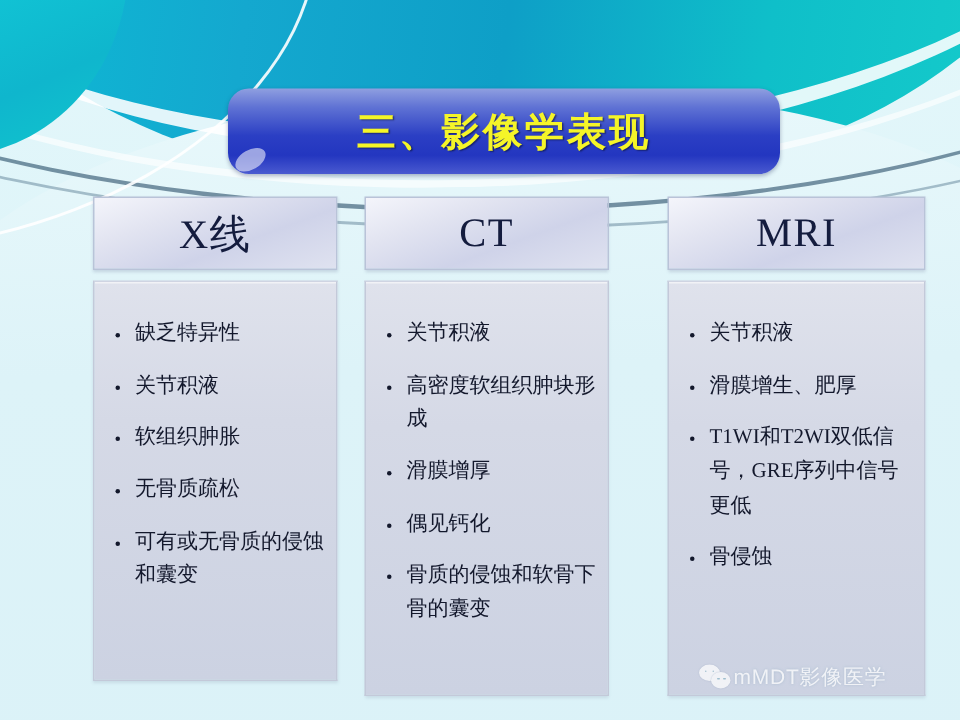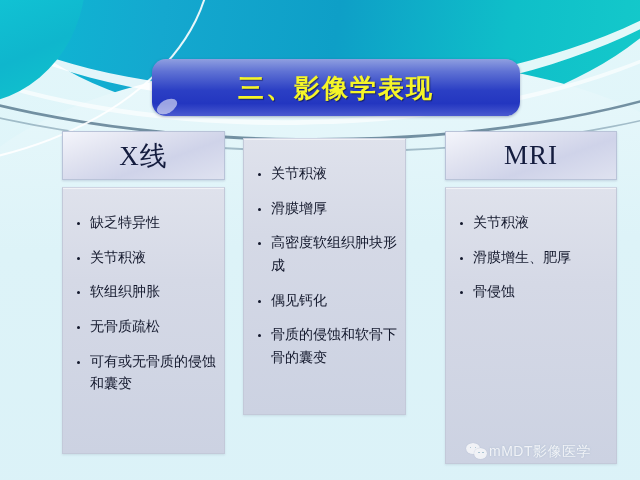--- a/index.html
+++ b/index.html
@@ -301,39 +301,43 @@
           <li class="bullet-item">缺乏特异性</li>
           <li class="bullet-item">关节积液</li>
           <li class="bullet-item">软组织肿胀</li>
           <li class="bullet-item">无骨质疏松</li>
           <li class="bullet-item">可有或无骨质的侵蚀和囊变</li>
         </ul>
       </div>
     </div>
 
     <div class="column" id="col-ct">
+      <div class="col-head">
+        <span class="col-head-text">CT</span>
+      </div>
       <div class="col-body">
         <ul class="bullet-list">
           <li class="bullet-item">关节积液</li>
+          <li class="bullet-item">高密度软组织肿块形成</li>
           <li class="bullet-item">滑膜增厚</li>
-          <li class="bullet-item">高密度软组织肿块形成</li>
           <li class="bullet-item">偶见钙化</li>
           <li class="bullet-item">骨质的侵蚀和软骨下骨的囊变</li>
         </ul>
       </div>
     </div>
 
     <div class="column" id="col-mri">
       <div class="col-head">
         <span class="col-head-text">MRI</span>
       </div>
       <div class="col-body">
         <ul class="bullet-list">
           <li class="bullet-item">关节积液</li>
           <li class="bullet-item">滑膜增生、肥厚</li>
+          <li class="bullet-item">T1WI和T2WI双低信号，GRE序列中信号更低</li>
           <li class="bullet-item">骨侵蚀</li>
         </ul>
       </div>
     </div>
 
   </div>
 
   <div id="watermark">
     <span id="wechat-icon">
       <span class="bub bub-big"></span>

